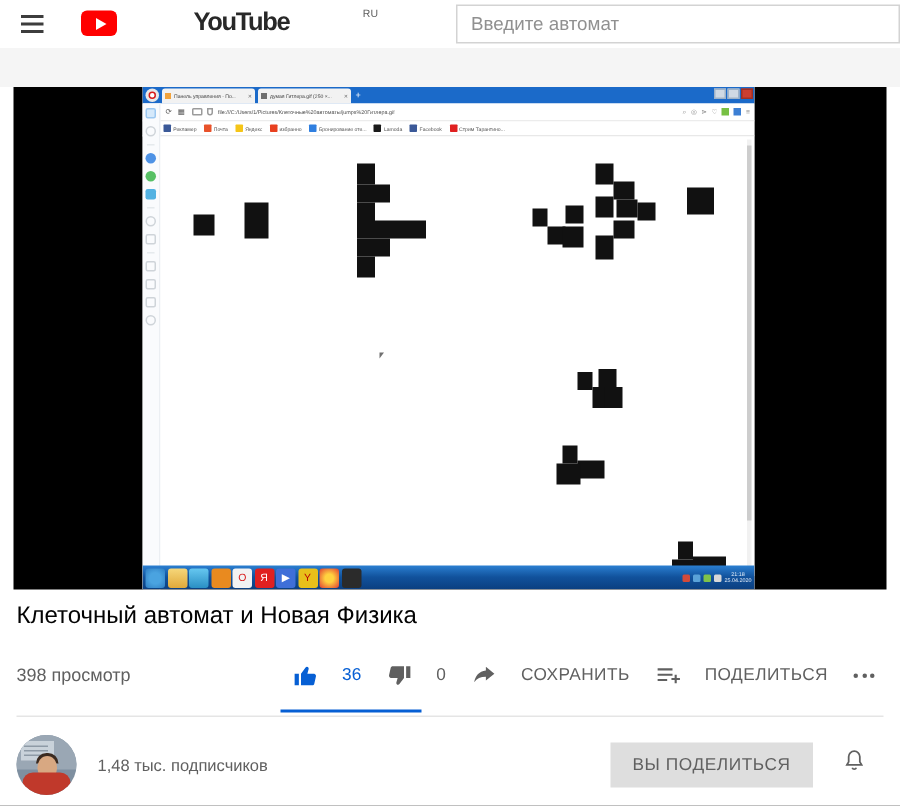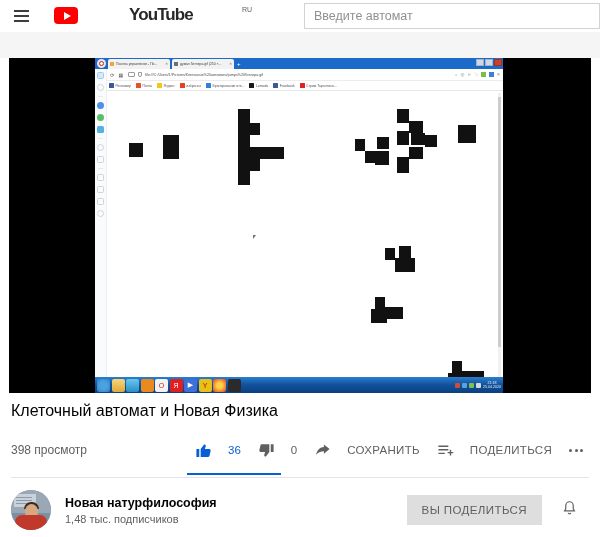--- a/index.html
+++ b/index.html
@@ -582,21 +582,20 @@
 
 <div class="channel-row">
   <div class="avatar">
     <span class="bgtop"></span>
     <span class="board"></span>
     <span class="hair"></span>
     <span class="head"></span>
     <span class="shirt"></span>
   </div>
   <div class="ch-text">
-    <div class="ch-name">Новая натурфилософия</div>
     <div class="ch-subs">1,48 тыс. подписчиков</div>
   </div>
   <div class="sub-btn">ВЫ ПОДЕЛИТЬСЯ</div>
   <div class="bell">
     <svg width="19" height="19" viewBox="0 0 24 24">
       <path fill="none" stroke="#606060" stroke-width="1.5" d="M12 3.5a4.7 4.7 0 0 1 4.7 4.7v4.3l1.5 2.6H5.8l1.5-2.6V8.2A4.7 4.7 0 0 1 12 3.5z"></path>
       <path fill="none" stroke="#606060" stroke-width="1.5" d="M10.3 17.5a1.8 1.8 0 0 0 3.4 0"></path>
     </svg>
   </div>
 </div>

